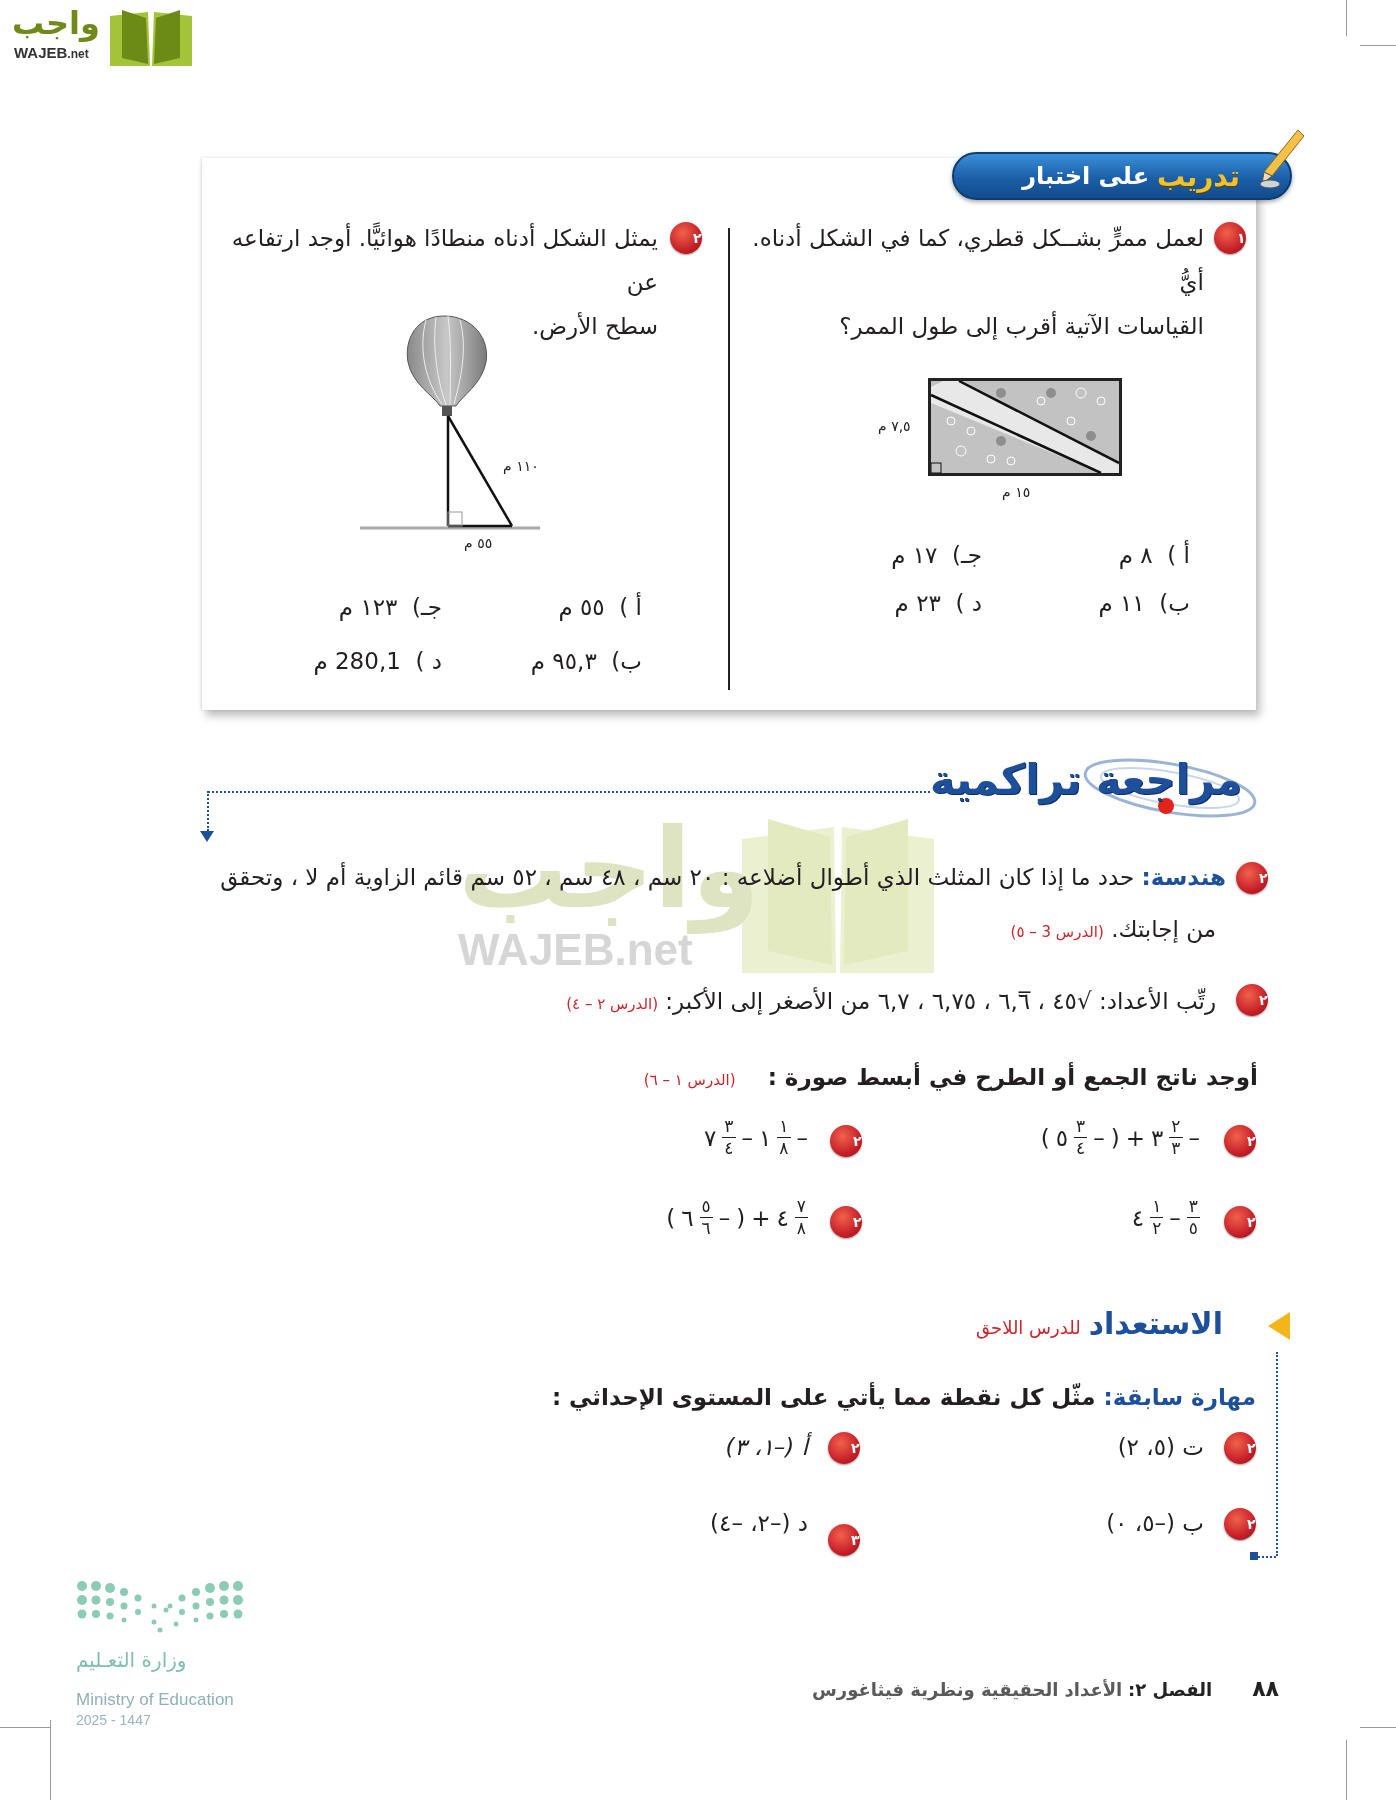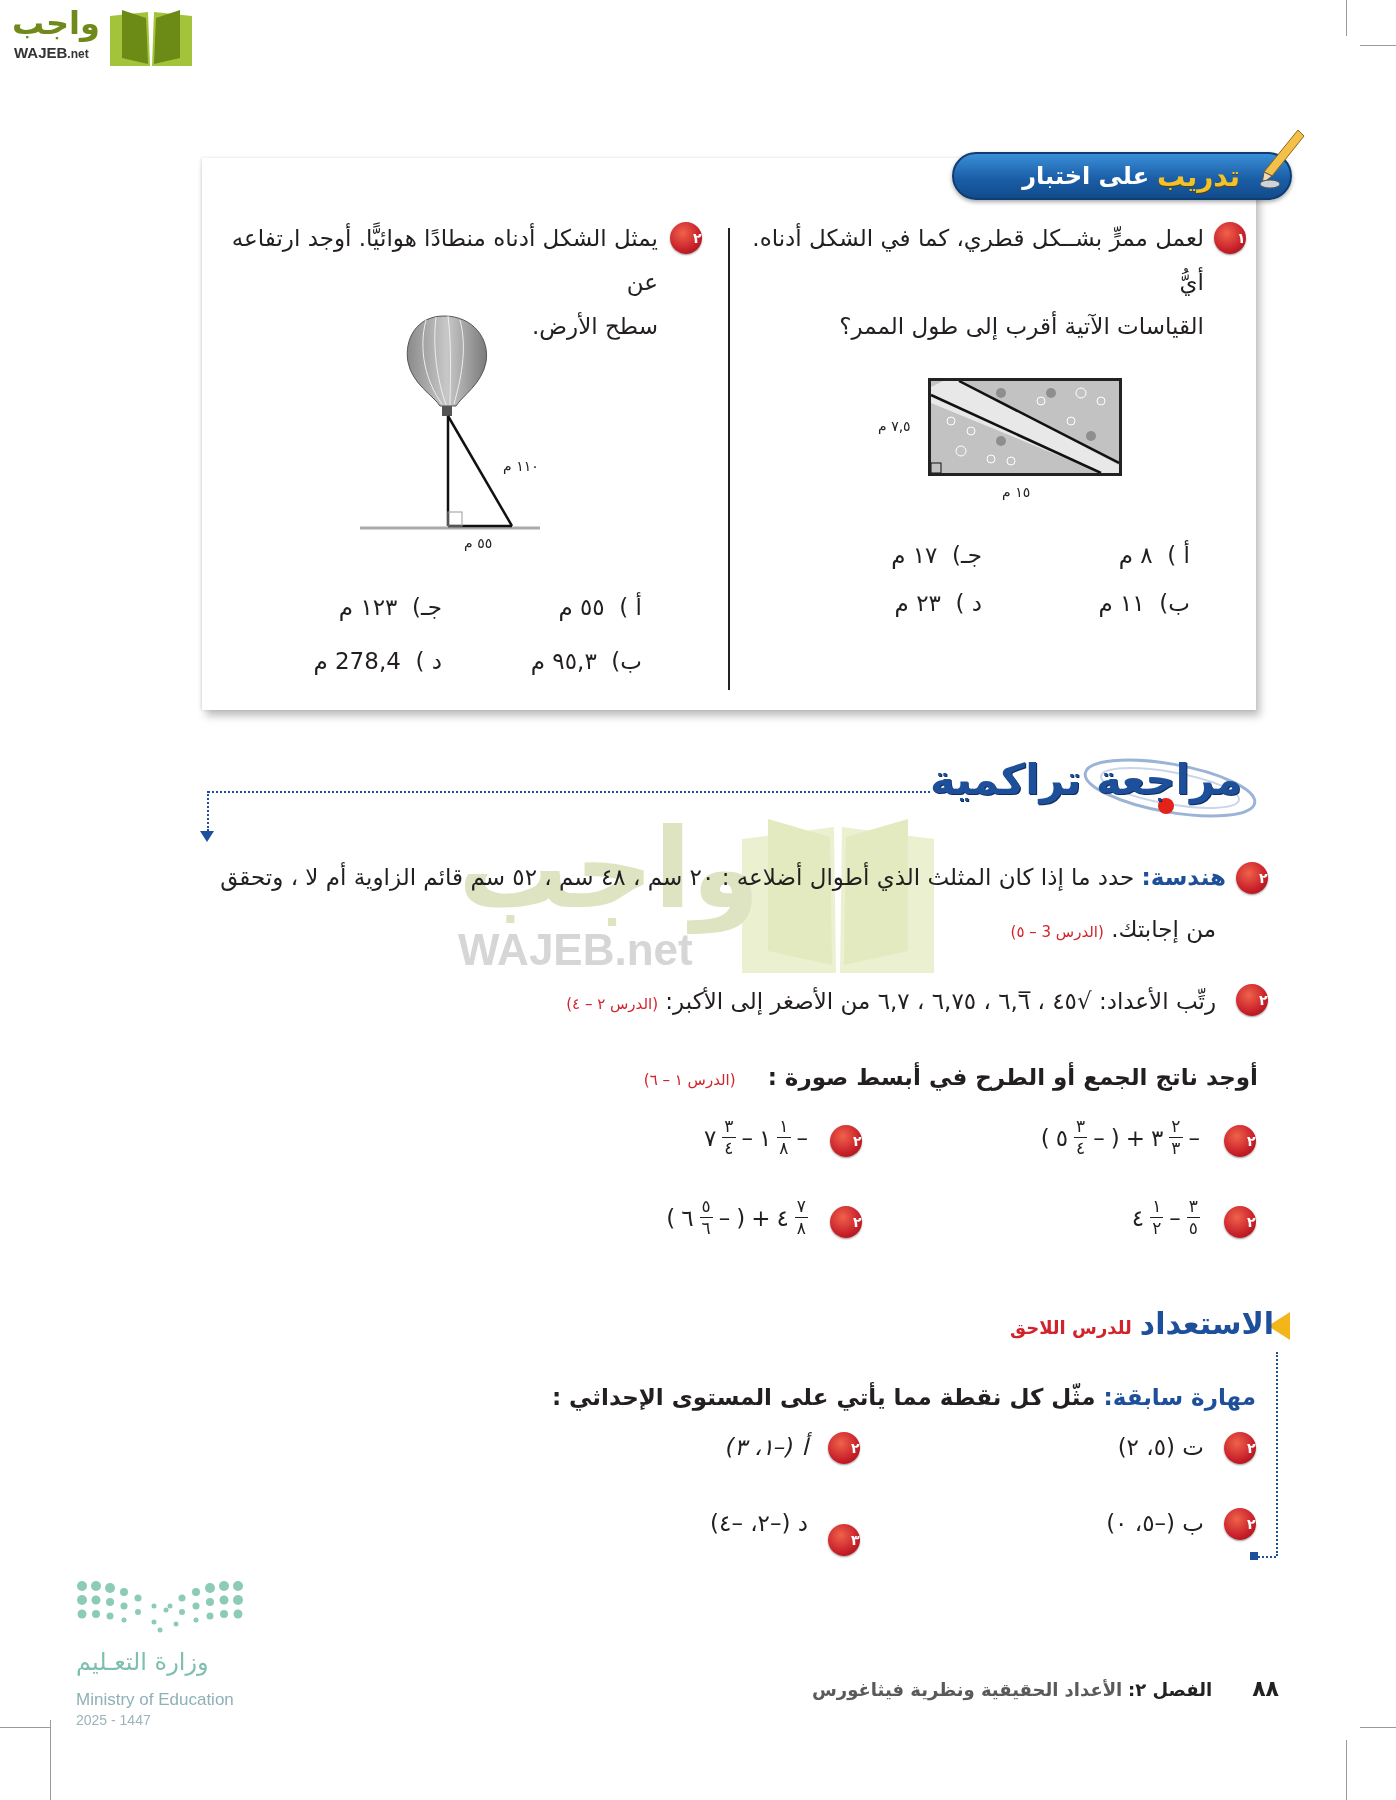--- a/index.html
+++ b/index.html
@@ -69,28 +69,28 @@
   .expr { position: absolute; direction: rtl; display: flex; align-items: center; gap: 6px; font-size: 23px; white-space: nowrap; }
   .frac { display: inline-flex; flex-direction: column; align-items: center; font-size: 17px; line-height: 1; }
   .frac .n { padding: 0 2px 2px; border-bottom: 1.5px solid #231f20; }
   .frac .d { padding-top: 2px; }
 
   
   .ready-tri { left: 1268px; top: 1312px; width: 0; height: 0; border-top: 14px solid transparent;
     border-bottom: 14px solid transparent; border-right: 22px solid #f2b51a; }
   .ready-title { left: 976px; top: 1306px; direction: rtl; white-space: nowrap; display: flex; align-items: baseline; gap: 8px; }
   .ready-main { font-size: 30px; font-weight: bold; color: #1e4f9a; }
-  .ready-sub { font-size: 18px; font-weight: bold; color: #d2232a; margin-left: 34px; }
+  .ready-sub { font-size: 18px; font-weight: normal; color: #d2232a; }
   .ready-dots { left: 1276px; top: 1352px; height: 204px; border-left: 2px dotted #1e4f9a; }
   .ready-dots-h { left: 1254px; top: 1556px; width: 22px; border-top: 2px dotted #1e4f9a; }
   .ready-square { left: 1250px; top: 1552px; width: 8px; height: 8px; background: #1e4f9a; }
 
   
   .ministry { left: 76px; top: 1580px; width: 180px; height: 150px; }
-  .min-ar { position: absolute; left: 0; top: 68px; font-size: 24px; color: #7fbfb0; direction: rtl; white-space: nowrap; }
+  .min-ar { position: absolute; left: 0; top: 68px; font-size: 20px; color: #7fbfb0; direction: rtl; white-space: nowrap; }
   .min-en { position: absolute; left: 0; top: 110px; font-size: 17px; color: #8fb0b8; font-family: "Liberation Sans", sans-serif; direction: ltr; white-space: nowrap; }
   .min-year { position: absolute; left: 0; top: 132px; font-size: 14px; color: #9ab5bb; font-family: "Liberation Sans", sans-serif; direction: ltr; white-space: nowrap; }
 
   
   .footer { left: 812px; top: 1676px; direction: rtl; white-space: nowrap; font-size: 18px; display: flex; gap: 40px; align-items: baseline; }
   .page-num { font-size: 22px; font-weight: bold; color: #222; }
   .chap-label { font-weight: bold; color: #222; }
   .chap-title { color: #5a5a5a; font-weight: bold; }
 </style>
 </head>
@@ -196,21 +196,21 @@
   <line x1="88" y1="216" x2="152" y2="216" stroke="#111" stroke-width="2.5"></line>
   <line x1="88" y1="106" x2="152" y2="216" stroke="#111" stroke-width="2.5"></line>
   <rect x="88" y="202" width="14" height="14" fill="none" stroke="#999" stroke-width="1"></rect>
 </svg>
 <div class="fig-label" style="left:503px;top:458px;">١١٠ م</div>
 <div class="fig-label" style="left:464px;top:535px;">٥٥ م</div>
 
 <div class="opt" style="right:754px;top:594px;"><span>أ )</span>&nbsp;&nbsp;<span>٥٥ م</span></div>
 <div class="opt" style="right:754px;top:648px;"><span>ب)</span>&nbsp;&nbsp;<span>٩٥,٣ م</span></div>
 <div class="opt" style="right:954px;top:594px;"><span>جـ)</span>&nbsp;&nbsp;<span>١٢٣ م</span></div>
-<div class="opt" style="right:954px;top:648px;"><span>د )</span>&nbsp;&nbsp;<span>278,4 م</span></div>
+<div class="opt" style="right:954px;top:648px;"><span>د )</span>&nbsp;&nbsp;<span>280,1 م</span></div>
 
 <svg class="abs orbit" viewBox="0 0 180 70">
   <ellipse cx="90" cy="36" rx="86" ry="24" fill="none" stroke="#9bb4d6" stroke-width="3" transform="rotate(10 90 36)"></ellipse>
   <ellipse cx="90" cy="36" rx="70" ry="16" fill="none" stroke="#c9d6ea" stroke-width="2" transform="rotate(10 90 36)"></ellipse>
   <circle cx="86" cy="54" r="8" fill="#e2231a"></circle>
 </svg>
 <div class="abs review-title">مراجعة تراكمية</div>
 <div class="abs dotted-h"></div>
 <div class="abs dotted-v"></div>
 <div class="abs arrow-down"></div>

